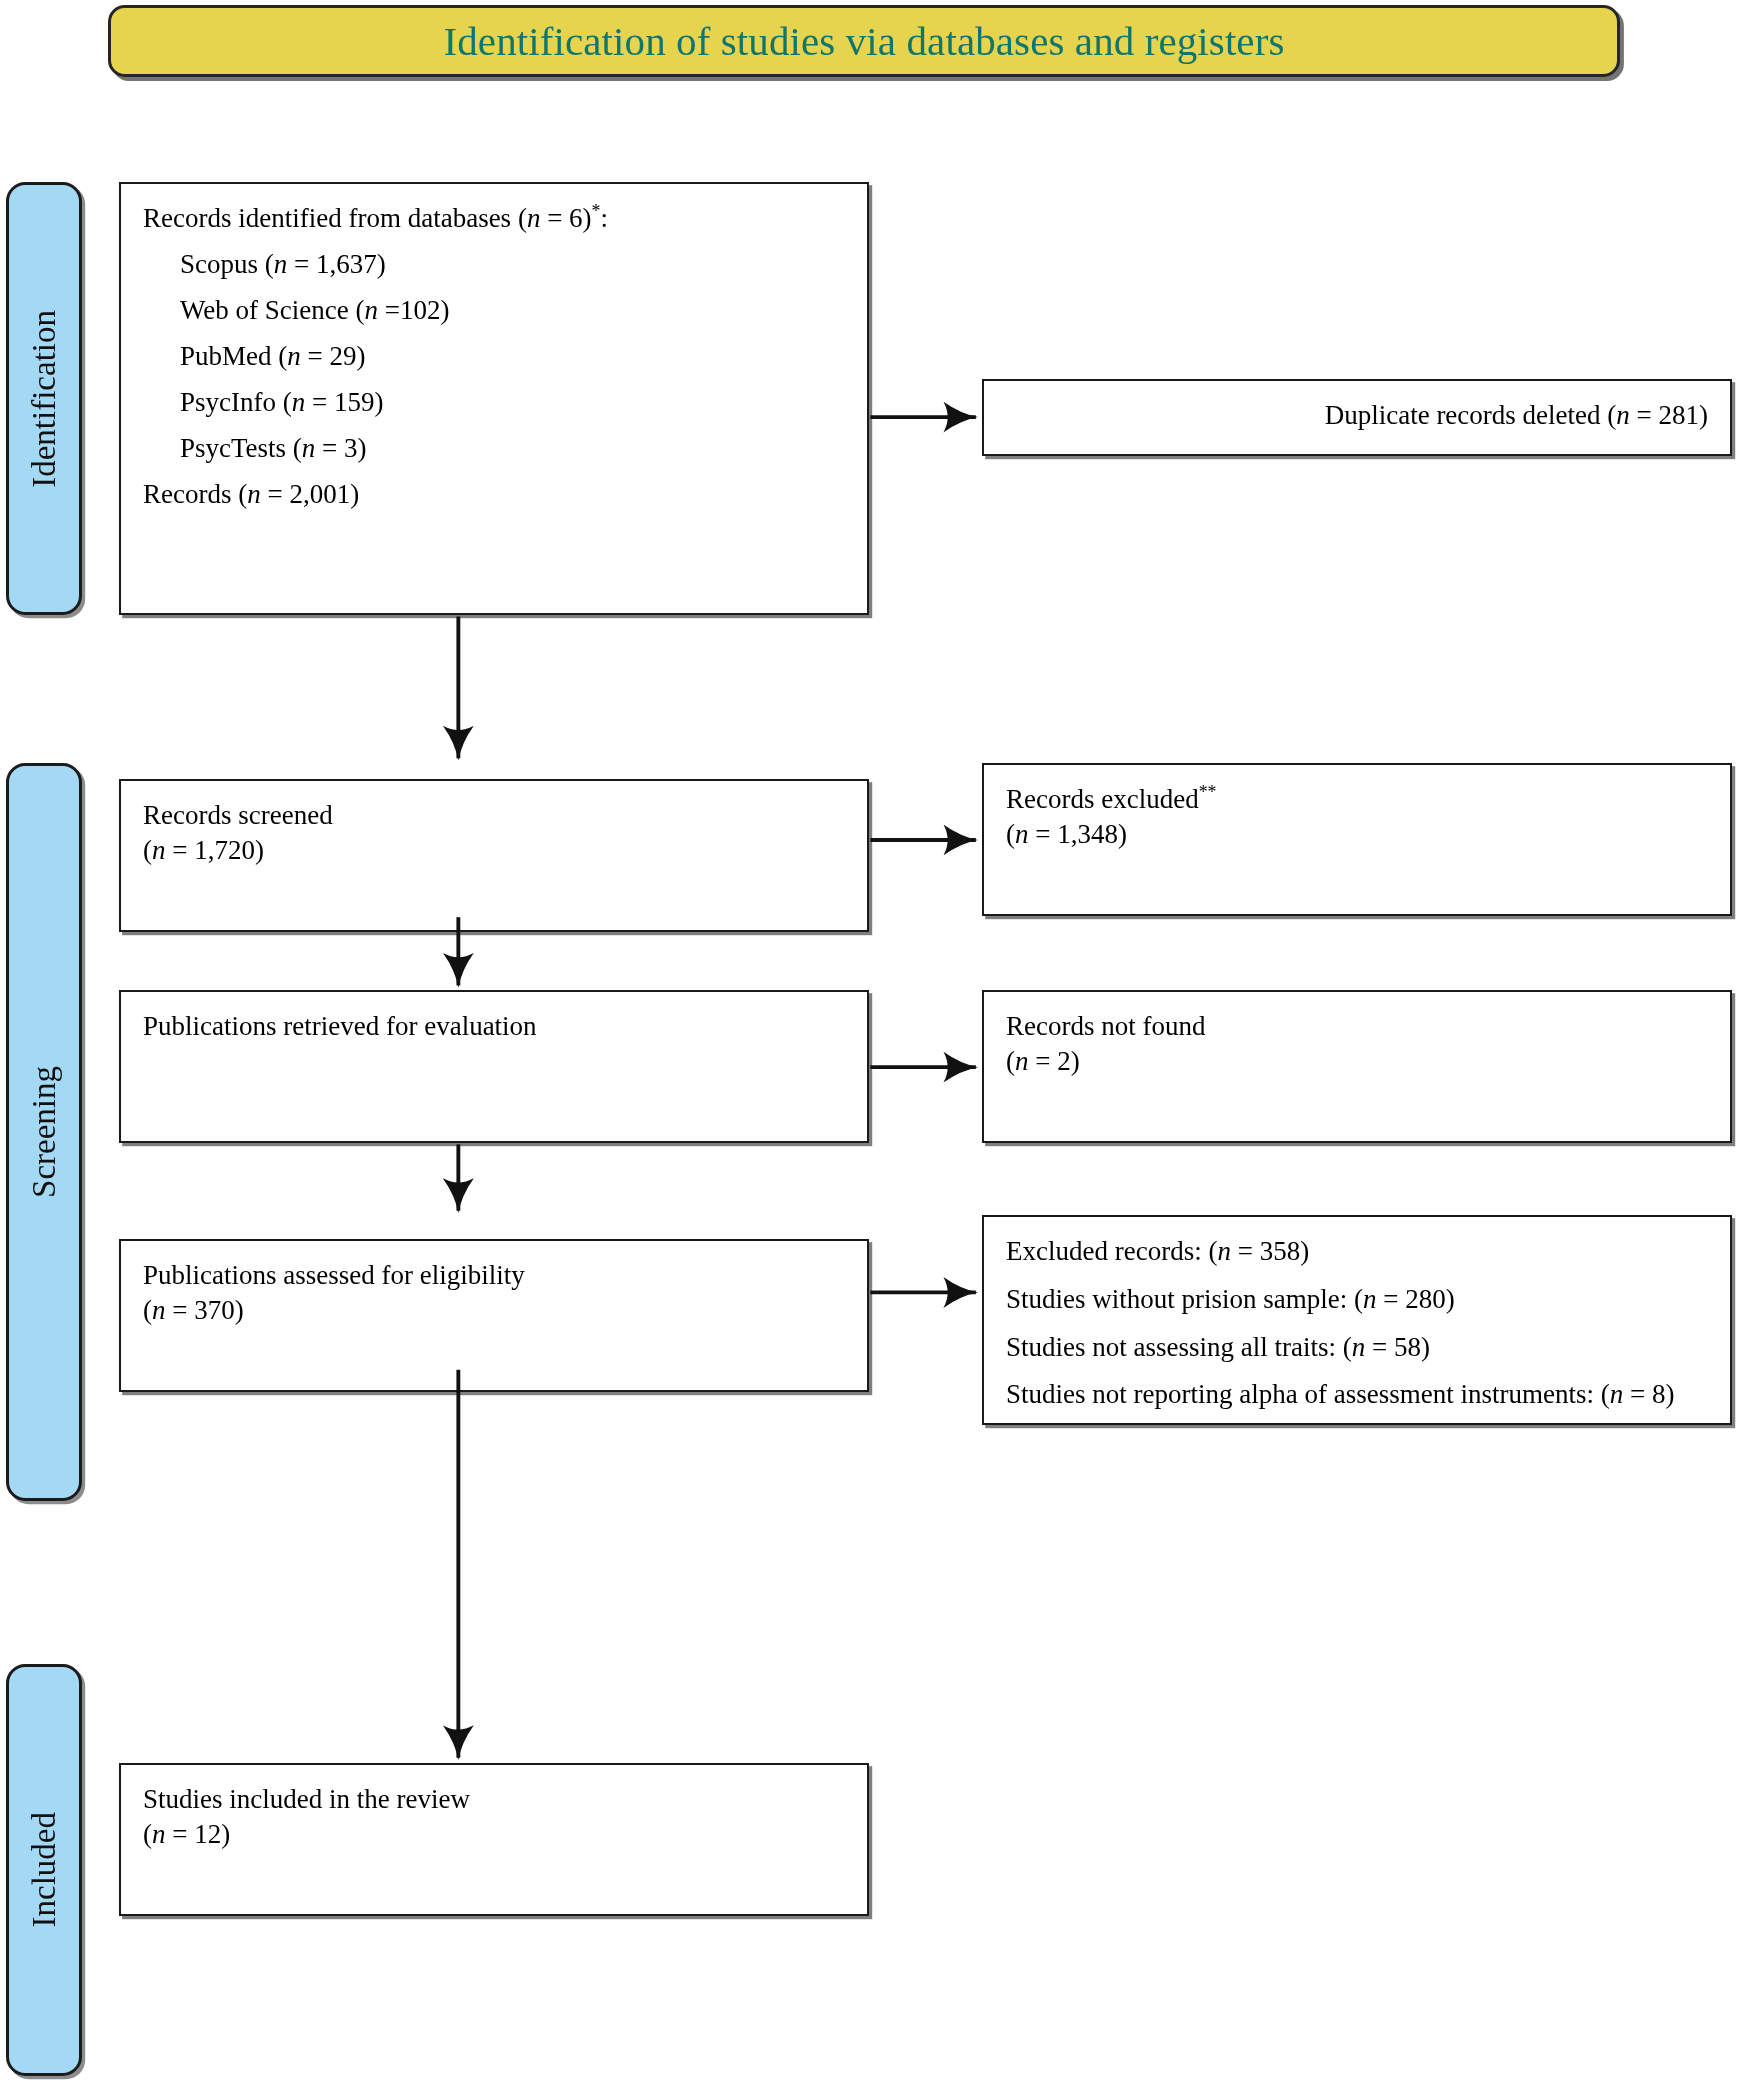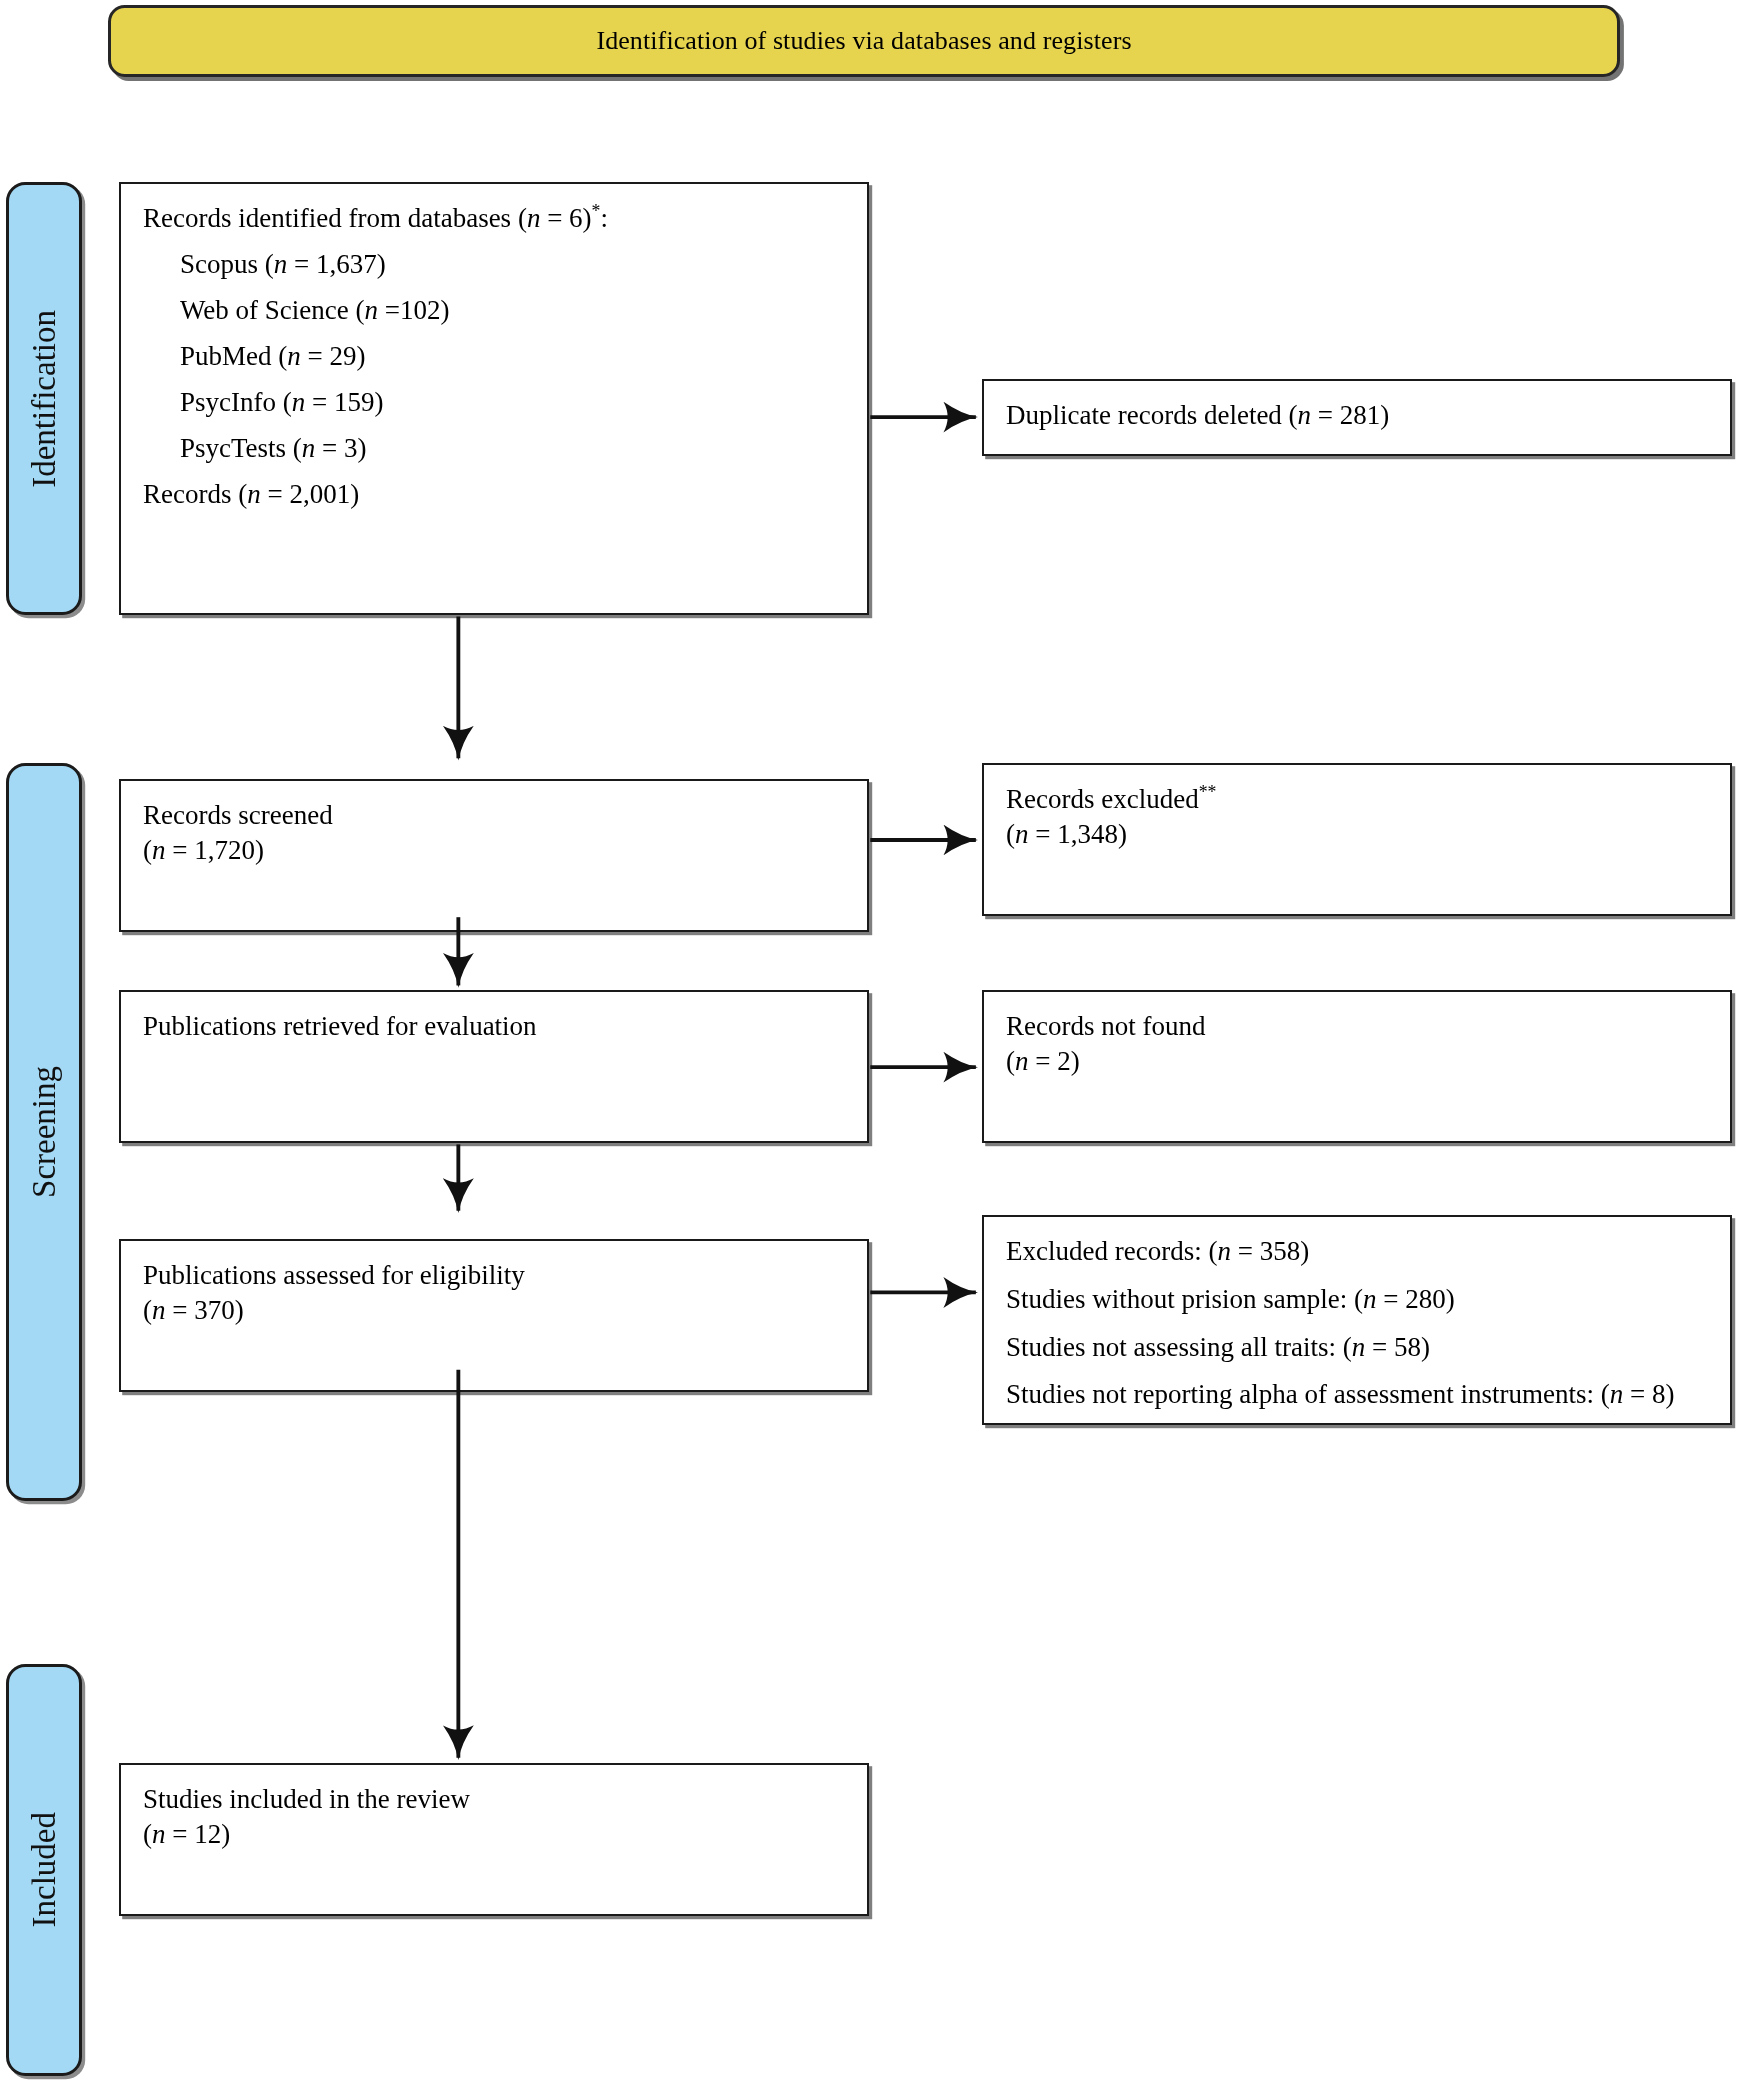--- a/index.html
+++ b/index.html
@@ -29,24 +29,24 @@
     background: var(--banner-bg, #e6d44f);
     border: 3.2px solid #262626;
     border-radius: 16.7px;
     box-sizing: border-box;
     display: flex;
     align-items: center;
     justify-content: center;
     box-shadow: 3.9px 3.9px 0 rgba(0,0,0,0.55);
   }
   .header-banner-text {
-    font-size: 26px;
+    font-size: 41px;
     line-height: 1.1;
     letter-spacing: 0.1px;
-    color: #000000;
+    color: #0f766e;
   }
 
   
   .stage-bar {
     position: absolute;
     left: 6.4px;
     width: 76px;
     background: var(--stage-bg, #a3d9f5);
     border: 3.2px solid #1b1b1b;
     border-radius: 19.3px;
@@ -89,21 +89,21 @@
   .sup { font-size: 0.66em; vertical-align: super; line-height: 0; }
 
   
   #box-identified        { left: 119px; top: 182px;  width: 750px; height: 433px; }
   #box-screened          { left: 119px; top: 779px; width: 750px; height: 153px; }
   #box-retrieved         { left: 119px; top: 990px; width: 750px; height: 153px; }
   #box-eligibility       { left: 119px; top: 1215px; width: 750px; height: 153px; margin-top: 24px; }
   #box-included-review   { left: 119px; top: 1763px; width: 750px; height: 153px; }
 
   
-  #box-duplicates        { left: 982px; top: 379px;  width: 750px; height: 77px; }
+  #box-duplicates        { left: 982px; top: 379px;  width: 750px; height: 77px; text-align: right; }
   #box-excluded-screen   { left: 982px; top: 763px; width: 750px; height: 153px; }
   #box-not-found         { left: 982px; top: 990px; width: 750px; height: 153px; }
   #box-excluded-detail   { left: 982px; top: 1215px; width: 750px; height: 210px; }
 
   
   #box-identified p { margin-bottom: 11px; }
   #box-identified p:last-child { margin-bottom: 0; }
   #box-excluded-detail p { margin-bottom: 13px; }
   #box-excluded-detail p:last-child { margin-bottom: 0; }
 

